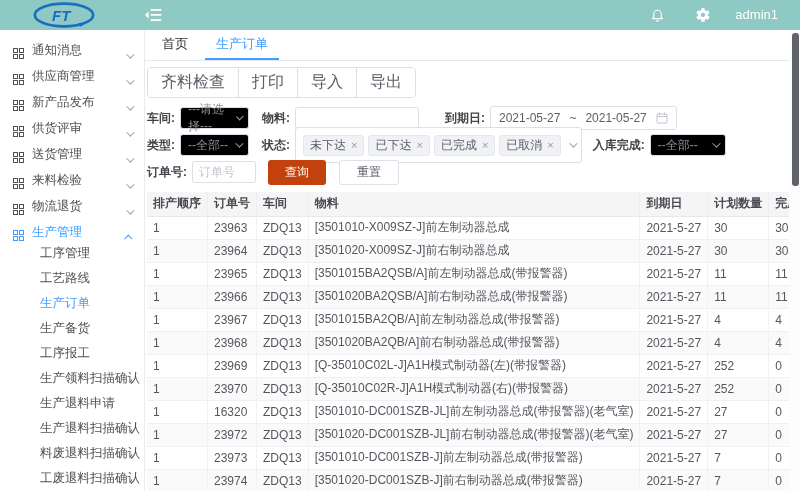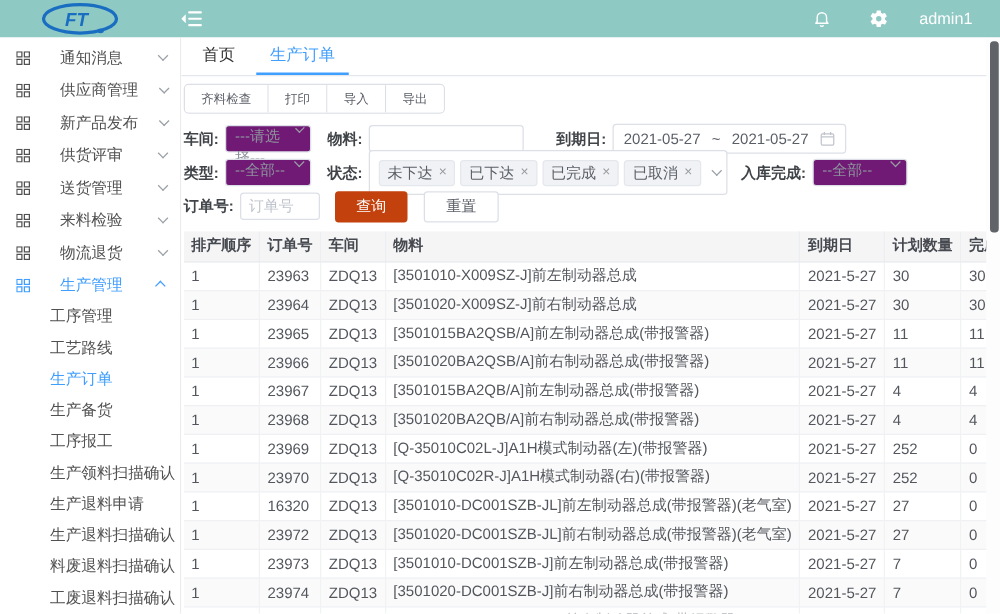--- a/index.html
+++ b/index.html
@@ -12,43 +12,43 @@
   
   .header { height:30px; background:#8fc9c4; display:flex; align-items:center; }
   .logo { margin-left:33px; height:26px; display:flex; align-items:center; }
   .fold { margin-left:50px; cursor:pointer; display:flex; align-items:center; }
   .hright { margin-left:auto; display:flex; align-items:flex-start; margin-right:22px; }
   .hicon { display:flex; align-items:center; cursor:pointer; margin-left:30px; }
   .username { color:#fff; font-size:13px; margin-left:24px; cursor:pointer; }
   
   .layout { display:flex; height:461px; }
   .sidebar { width:145px; min-width:145px; border-right:1px solid #ebebeb; background:#fff; padding-top:3px; overflow:hidden; }
-  .side-item { height:26px; display:flex; align-items:center; padding:0 12px 0 13px; color:#515151; cursor:pointer;gap:16px; }
+  .side-item { height:26px; display:flex; align-items:flex-end; padding:0 12px 0 13px; color:#515151; cursor:pointer; }
   .side-item .gic { display:flex; align-items:center; color:#515151; }
   .side-item.active, .side-item.active .gic { color:#409eff; }
   .side-item .lbl { margin-left:8px; font-size:12.5px; white-space:nowrap; }
   .chev { width:6px; height:6px; border-right:1px solid #9aa0a6; border-bottom:1px solid #9aa0a6; margin-left:auto; transform:rotate(45deg) translateY(-2px); }
   .chev.up { transform:rotate(-135deg) translateY(-1px); }
   .side-item.active .chev { border-color:#409eff; }
   .side-sub { height:25px; line-height:25px; padding-left:40px; font-size:12.5px; color:#515151; cursor:pointer; white-space:nowrap; }
   .side-sub.active { color:#409eff; }
   
   .main { flex:1; display:flex; flex-direction:column; overflow:hidden; background:#fff; }
   .tabbar { height:31px; border-bottom:1px solid #e4e7ed; display:flex; padding-left:6px; }
   .tab { padding:0 11px; margin-right:6px; display:flex; align-items:center; font-size:13px; color:#303133; cursor:pointer; border-bottom:2px solid transparent; }
   .tab.active { color:#409eff; border-bottom-color:#409eff; }
   .toolbar { margin:6px 0 0 2px; }
   .btn-group { display:inline-flex; border:1px solid #dcdfe6; border-radius:4px; overflow:hidden; background:#fff; }
-  .btn-group button { border:none; border-right:1px solid #dcdfe6; background:#fff; padding:4px 13px; font-size:10px; color:#5a5e66; cursor:pointer; font-family:inherit; }
+  .btn-group button { border:none; border-right:1px solid #dcdfe6; background:#fff; padding:4px 13px; font-size:16px; color:#5a5e66; cursor:pointer; font-family:inherit; }
   .btn-group button:last-child { border-right:none; }
   
   .filters { margin:9px 0 0 2px; }
   .frow { display:flex; align-items:center; margin-bottom:5px; height:22px; }
   .flabel { font-weight:700; color:#404448; margin-right:5px; white-space:nowrap; }
-  .sel { border:1px solid #dcdfe6; border-radius:3px; height:22px; display:inline-flex; padding:0 7px; color:#8d939c; background:#701a75; cursor:pointer; }
+  .sel { border:1px solid #dcdfe6; border-radius:3px; height:22px; display:inline-flex; align-items:center; padding:0 7px; color:#8d939c; background:#000000; cursor:pointer; }
   .sel .chev { margin-left:auto; transform:rotate(45deg) translateY(-2px); }
   .sel-workshop,.sel-type { width:69px; }
   .sel-wh { width:76px; }
   .inp { border:1px solid #dcdfe6; border-radius:3px; height:22px; padding:0 6px; font-size:12px; color:#5a5e66; font-family:inherit; outline:none; }
   .inp::placeholder { color:#bfc4cc; }
   .inp-material { width:124px; }
   .inp-order { width:64px; }
   .datebox { border:1px solid #dcdfe6; border-radius:3px; height:24px; display:inline-flex; align-items:center; padding:0 8px; color:#5a5e66; gap:9px; cursor:pointer; }
   .multisel { border:1px solid #dcdfe6; border-radius:3px; height:36px; display:inline-flex; align-items:center; padding:0 6px 0 3px; background:#fff; cursor:pointer; }
   .tag { background:#f0f2f5; border:1px solid #e4e7ec; border-radius:3px; padding:1px 6px; color:#5a5e66; display:inline-flex; align-items:center; margin-left:4px; white-space:nowrap; }

